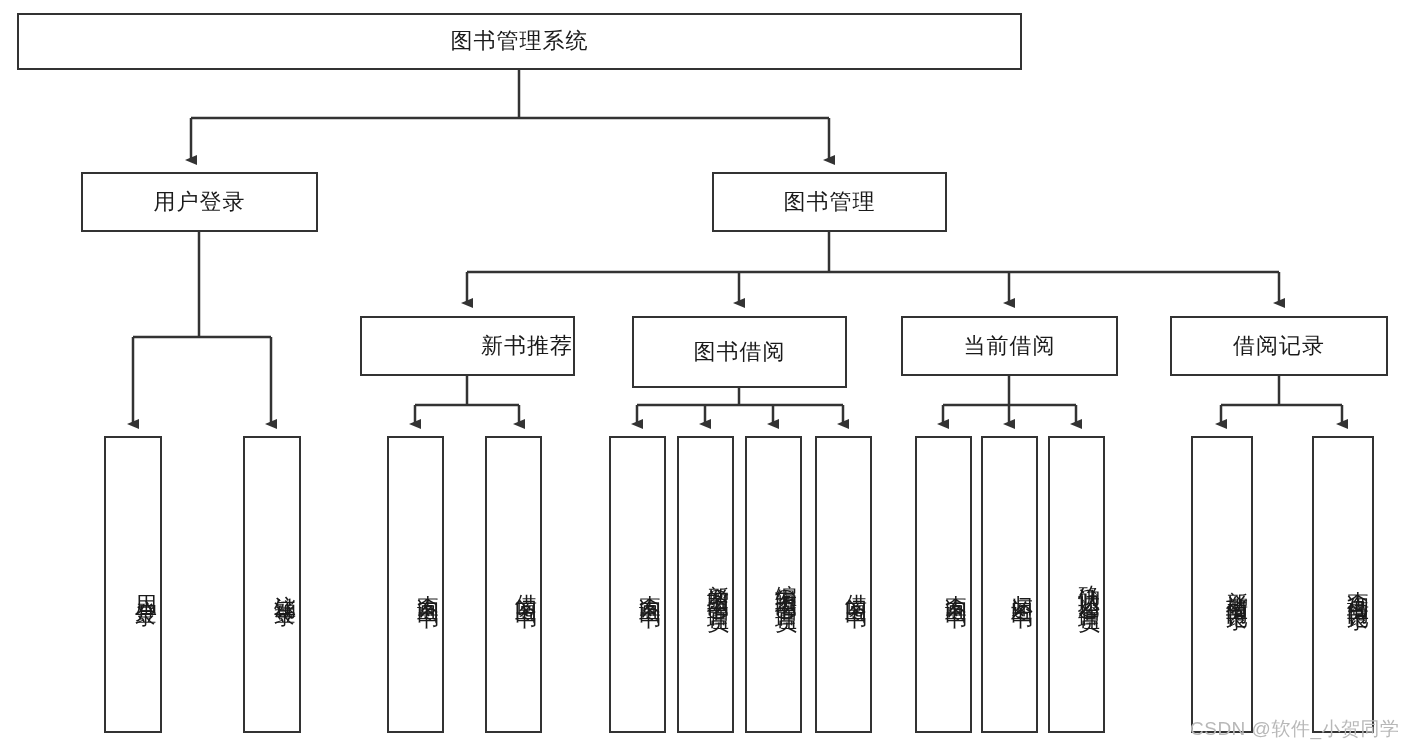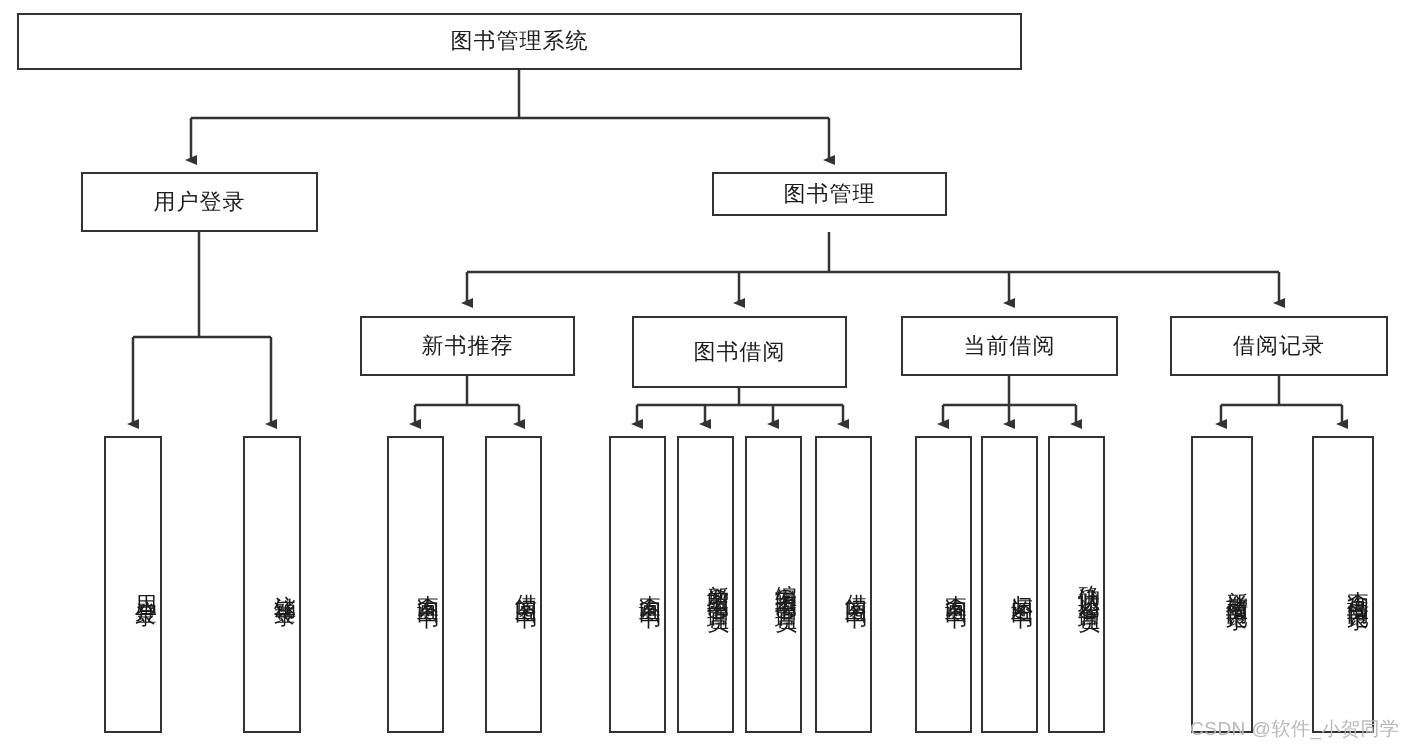--- a/index.html
+++ b/index.html
@@ -123,25 +123,25 @@
     </g>
   </svg>
 
   <div class="node horiz" style="left:17px; top:13px; width:1005px; height:57px;">
     <span class="label">图书管理系统</span>
   </div>
 
   <div class="node horiz" style="left:81px; top:172px; width:237px; height:60px;">
     <span class="label">用户登录</span>
   </div>
-  <div class="node horiz" style="left:712px; top:172px; width:235px; height:44px;">
+  <div class="node horiz" style="left:712px; top:172px; width:235px; height:60px;">
     <span class="label">图书管理</span>
   </div>
 
-  <div class="node horiz" style="left:360px; top:316px; width:215px; height:60px;">
+  <div class="node horiz" style="left:360px; top:316px; width:215px; height:60px;justify-content:flex-end;">
     <span class="label">新书推荐</span>
   </div>
   <div class="node horiz" style="left:632px; top:316px; width:215px; height:72px;">
     <span class="label">图书借阅</span>
   </div>
   <div class="node horiz" style="left:901px; top:316px; width:217px; height:60px;">
     <span class="label">当前借阅</span>
   </div>
   <div class="node horiz" style="left:1170px; top:316px; width:218px; height:60px;">
     <span class="label">借阅记录</span>

